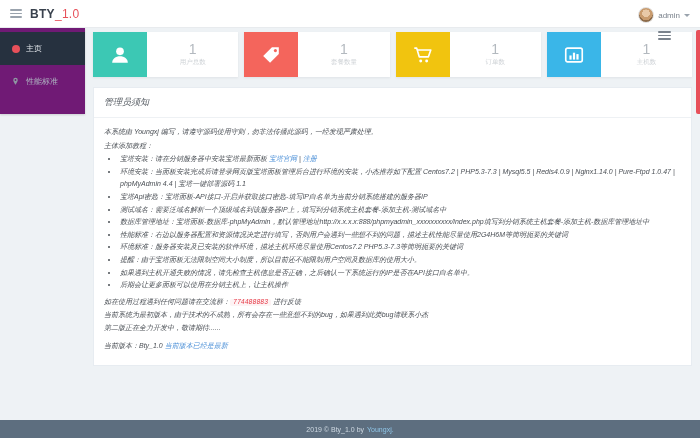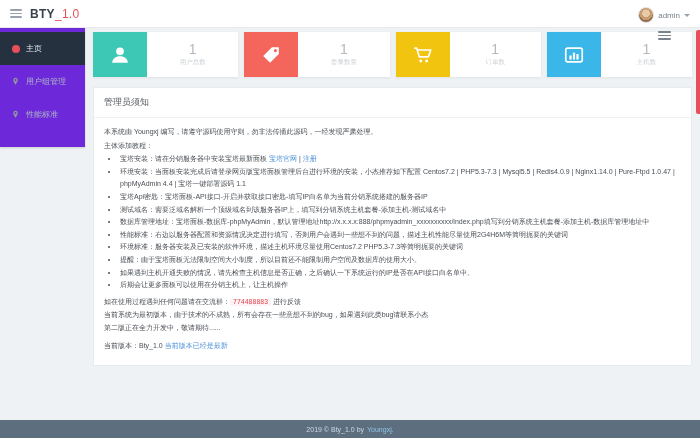--- a/index.html
+++ b/index.html
@@ -22,37 +22,37 @@
   .search-ic { width:12px; height:12px; cursor:pointer;}
   .avatar { width:16px; height:16px; border-radius:50%;
     background:radial-gradient(circle at 50% 38%, #e8c9a8 0 34%, #c89b6e 35% 60%, #8d6b4a 61%);
     border:1px solid #e0e0e0; cursor:pointer;}
   .user { display:flex; align-items:center; gap:4px; font-size:8px; color:#7a828c; cursor:pointer;}
   .caret { width:0; height:0; border-left:3px solid transparent; border-right:3px solid transparent; border-top:3.5px solid #9aa3ad;}
   .list-ic { width:13px; display:flex; flex-direction:column; gap:2px; cursor:pointer;}
   .list-ic i { display:block; height:1.5px; background:#7a828c; border-radius:1px;}
   
   .sidebar { position:absolute; top:28px; left:0; width:85px; z-index:4;}
-  .sidebar-menu { background:#6d28d9; padding:4px 0 16px; box-shadow:0 1px 2px rgba(0,0,0,.15);}
+  .sidebar-menu { background:#701a75; padding:4px 0 16px; box-shadow:0 1px 2px rgba(0,0,0,.15);}
   .side-item { display:flex; align-items:center; gap:6px; padding:11px 9px; font-size:8px;
     color:#aeb6c2; cursor:pointer; border-left:2px solid transparent;}
   .side-item.active { background:#26313f; color:#e3e7ec; }
   .side-item .ic { width:9px; height:9px; flex:0 0 auto; display:flex; align-items:center; justify-content:center;}
   .dot-home { width:8px; height:8px; border-radius:50%; background:#e7505a; }
   
   .main { position:absolute; left:85px; top:28px; right:0; padding:4px 8px 0; }
   .stats { display:flex; gap:6px; }
   .stat-card { flex:1; height:45px; background:#fff; display:flex; box-shadow:0 1px 2px rgba(60,70,80,.08); cursor:pointer;}
   .stat-icon { width:54px; display:flex; align-items:center; justify-content:center; flex:0 0 auto;}
   .stat-icon svg { width:22px; height:22px; }
   .stat-body { flex:1; display:flex; flex-direction:column; align-items:center; justify-content:center;}
   .stat-value { font-size:14px; color:#b3b9bf; line-height:1;}
   .stat-label { font-size:6.5px; color:#ced2d6; margin-top:2px;}
   
-  .panel { margin-top:10px; background:#fff; border:1px solid #e7ecf1;}
+  .panel { margin-top:10px; background:#fff; border:1px solid #e7ecf1;font-style:italic;}
   .panel-head { padding:8px 10px; border-bottom:1px solid #eef1f4; font-size:9px; color:#51575e;}
   .panel-body { padding:7px 10px 12px; font-size:7px; color:#4a4f55; line-height:1.8;}
   .panel-body p { margin:1px 0; }
   .panel-body ul { margin:1px 0 4px; padding-left:15px; }
   .panel-body li { padding-left:1px; }
   .link { color:#4f92d8; cursor:pointer; }
   .code { color:#e73d4a; background:#fdf3f4; padding:0 3px; border-radius:2px; font-family:"Liberation Mono", monospace; font-size:6.5px; cursor:pointer;}
   
   .red-tab { position:absolute; right:0; top:30px; width:4px; height:84px; background:#e7505a; border-radius:2px 0 0 2px; cursor:pointer;}
   .footer { position:absolute; left:0; right:0; bottom:0; height:18px; background:#5d6e7f;
@@ -89,28 +89,20 @@
   </div>
 </div>
 
 <div class="sidebar">
   <div class="sidebar-menu" id="sidebar-menu">
       <div class="side-item active">
         <span class="ic">
           <span class="dot-home"></span>
         </span>
         <span>主页</span>
-      </div>
-      <div class="side-item">
-        <span class="ic">
-          <svg viewBox="0 0 24 24" width="9" height="9">
-            <path d="M12 2a6 6 0 0 0-6 6c0 4.2 6 13 6 13s6-8.8 6-13a6 6 0 0 0-6-6zm0 8.4A2.4 2.4 0 1 1 12 5.6a2.4 2.4 0 0 1 0 4.8z" fill="#8e97a2"></path>
-          </svg>
-        </span>
-        <span>用户组管理</span>
       </div>
       <div class="side-item">
         <span class="ic">
           <svg viewBox="0 0 24 24" width="9" height="9">
             <path d="M12 2a6 6 0 0 0-6 6c0 4.2 6 13 6 13s6-8.8 6-13a6 6 0 0 0-6-6zm0 8.4A2.4 2.4 0 1 1 12 5.6a2.4 2.4 0 0 1 0 4.8z" fill="#8e97a2"></path>
           </svg>
         </span>
         <span>性能标准</span>
       </div>
     </div>

